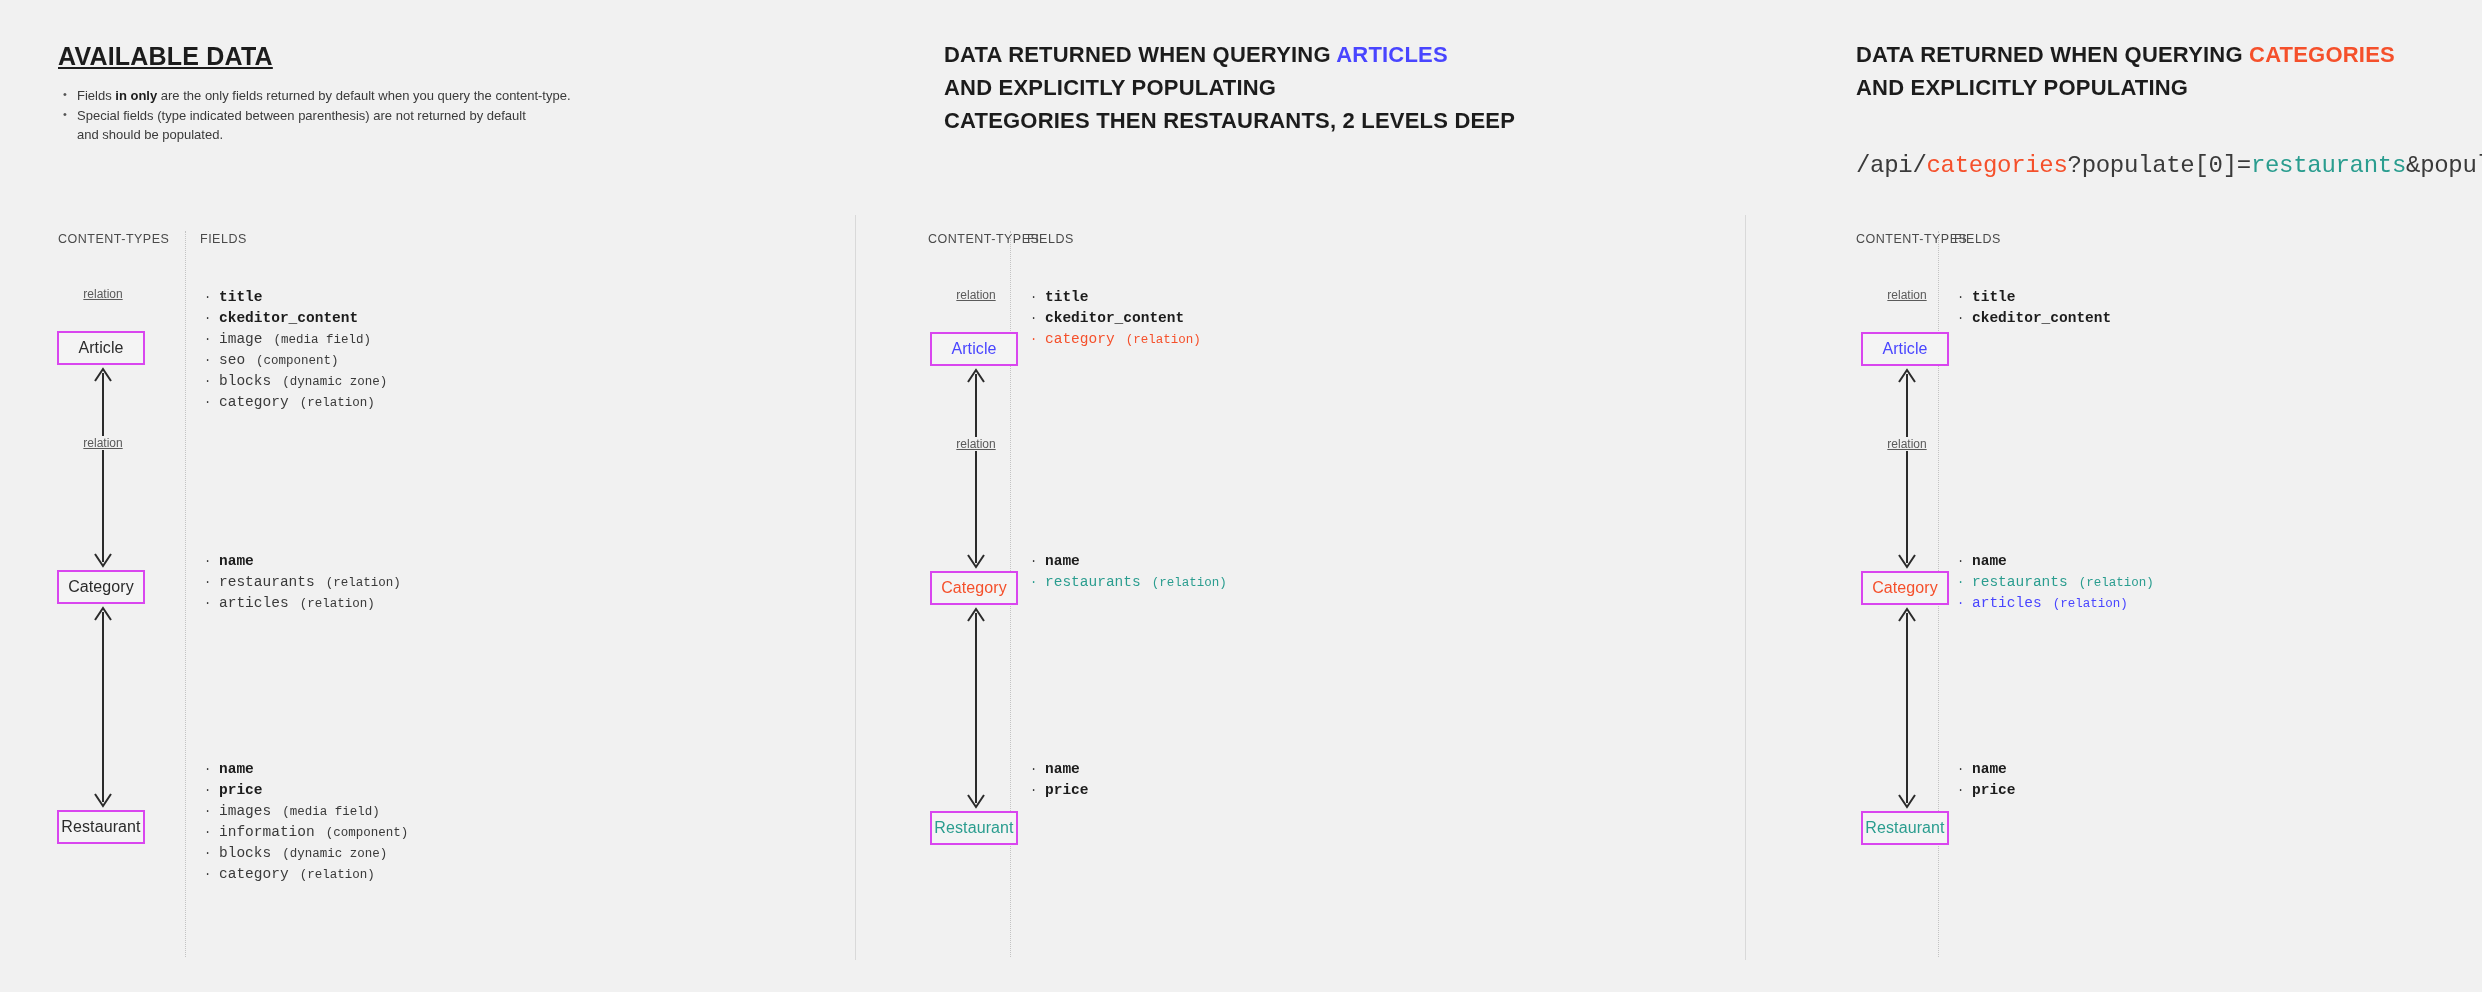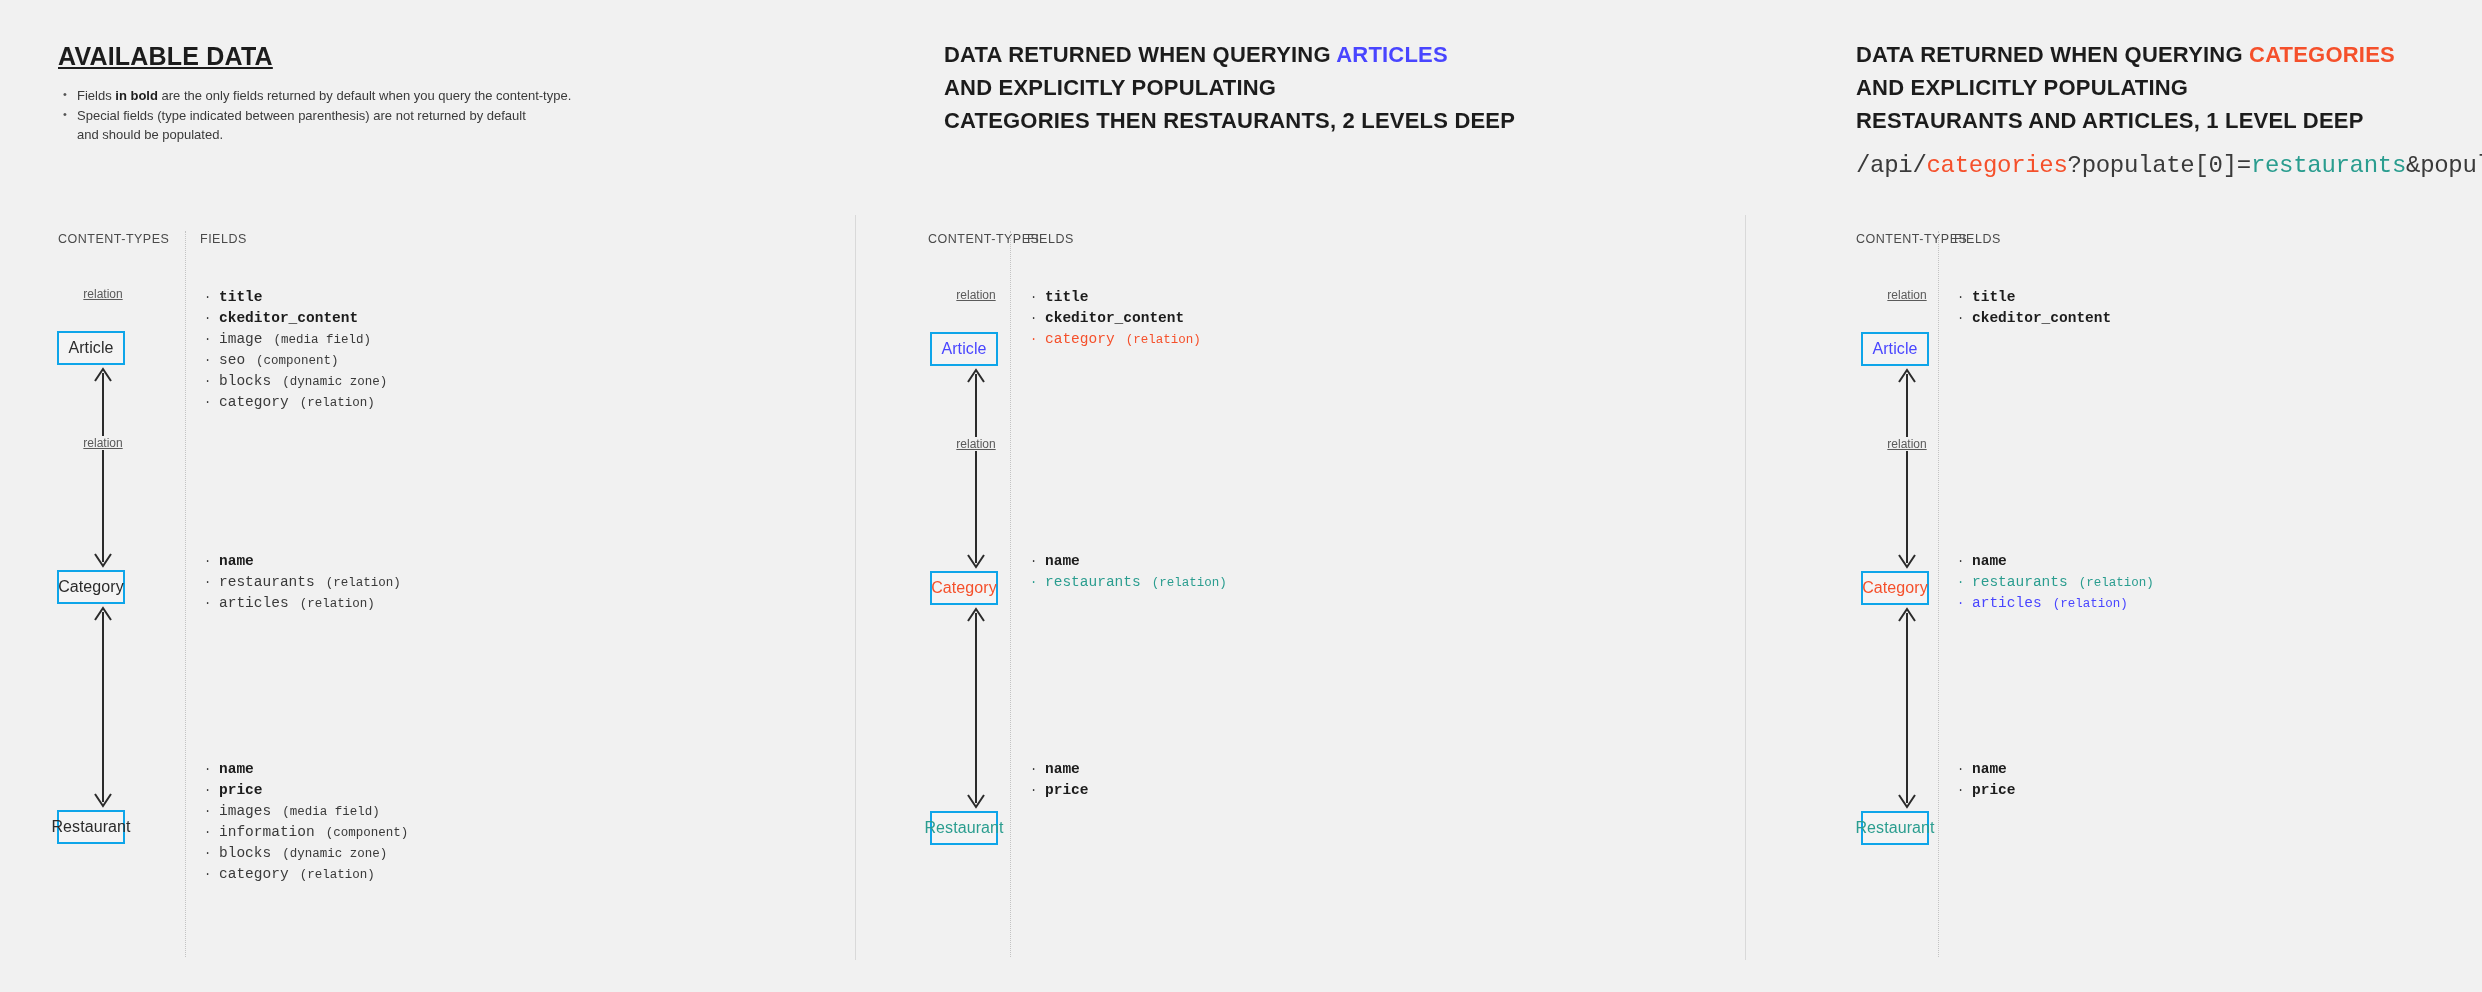--- a/index.html
+++ b/index.html
@@ -116,23 +116,23 @@
     position: absolute;
     top: 231px;
     width: 0;
     height: 726px;
     border-left: 1px dotted #c3c3c3;
   }
 
   
   .ct-box {
     position: absolute;
-    width: 68px;
+    width: 88px;
     height: 34px;
-    border: 2px solid #0ea5e9;
+    border: 2px solid #d946ef;
     background: #f4f4f4;
     box-sizing: border-box;
     display: flex;
     align-items: center;
     justify-content: center;
     font-size: 16px;
     color: #2b2b2b;
     letter-spacing: 0.1px;
   }
   .ct-box.c-blue { color: #4945ff; }
@@ -202,21 +202,21 @@
 <div class="board">
 
   <div class="panel-sep sep-a"></div>
   <div class="panel-sep sep-b"></div>
 
   <div class="panel panel-1">
     <div class="title title-main" style="left:58px; top:40px;">AVAILABLE DATA</div>
 
     <div class="bullets" style="left:60px; top:86px; width:560px;">
       <ul>
-        <li>Fields <b>in bold</b> are the only fields returned by default when you query the content-type.</li>
+        <li>Fields <b>in only</b> are the only fields returned by default when you query the content-type.</li>
         <li>Special fields (type indicated between parenthesis) are not returned by default<br>and should be populated.</li>
       </ul>
     </div>
 
     <div class="col-label" style="left:58px; top:232px;">CONTENT-TYPES</div>
     <div class="col-label" style="left:200px; top:232px;">FIELDS</div>
 
     <div class="dotted-div" style="left:185px;"></div>
 
     <div class="ct-box" style="left:57px; top:331px;">Article</div>
@@ -381,21 +381,20 @@
           <span class="dot">·</span>
           <span class="fname">price</span>
         </div>
       </div>
   </div>
 
   <div class="panel panel-3">
     <div class="title title-lines" style="left:51px; top:38px;">
         <div><span>DATA RETURNED WHEN QUERYING </span><span class="hl-categories">CATEGORIES</span></div>
         <div><span>AND EXPLICITLY POPULATING</span></div>
-        <div><span>RESTAURANTS AND ARTICLES, 1 LEVEL DEEP</span></div>
       </div>
 
     <div class="api-line" style="left:51px; top:152px;"><span>/api/</span><span class="c-red">categories</span><span>?populate[0]=</span><span class="c-teal">restaurants</span><span>&amp;populate[1]=</span></div>
 
     <div class="col-label" style="left:51px; top:232px;">CONTENT-TYPES</div>
     <div class="col-label" style="left:149px; top:232px;">FIELDS</div>
 
     <div class="dotted-div" style="left:133px;"></div>
 
     <div class="ct-box c-blue" style="left:1px; top:332px; left:56px;">Article</div>

